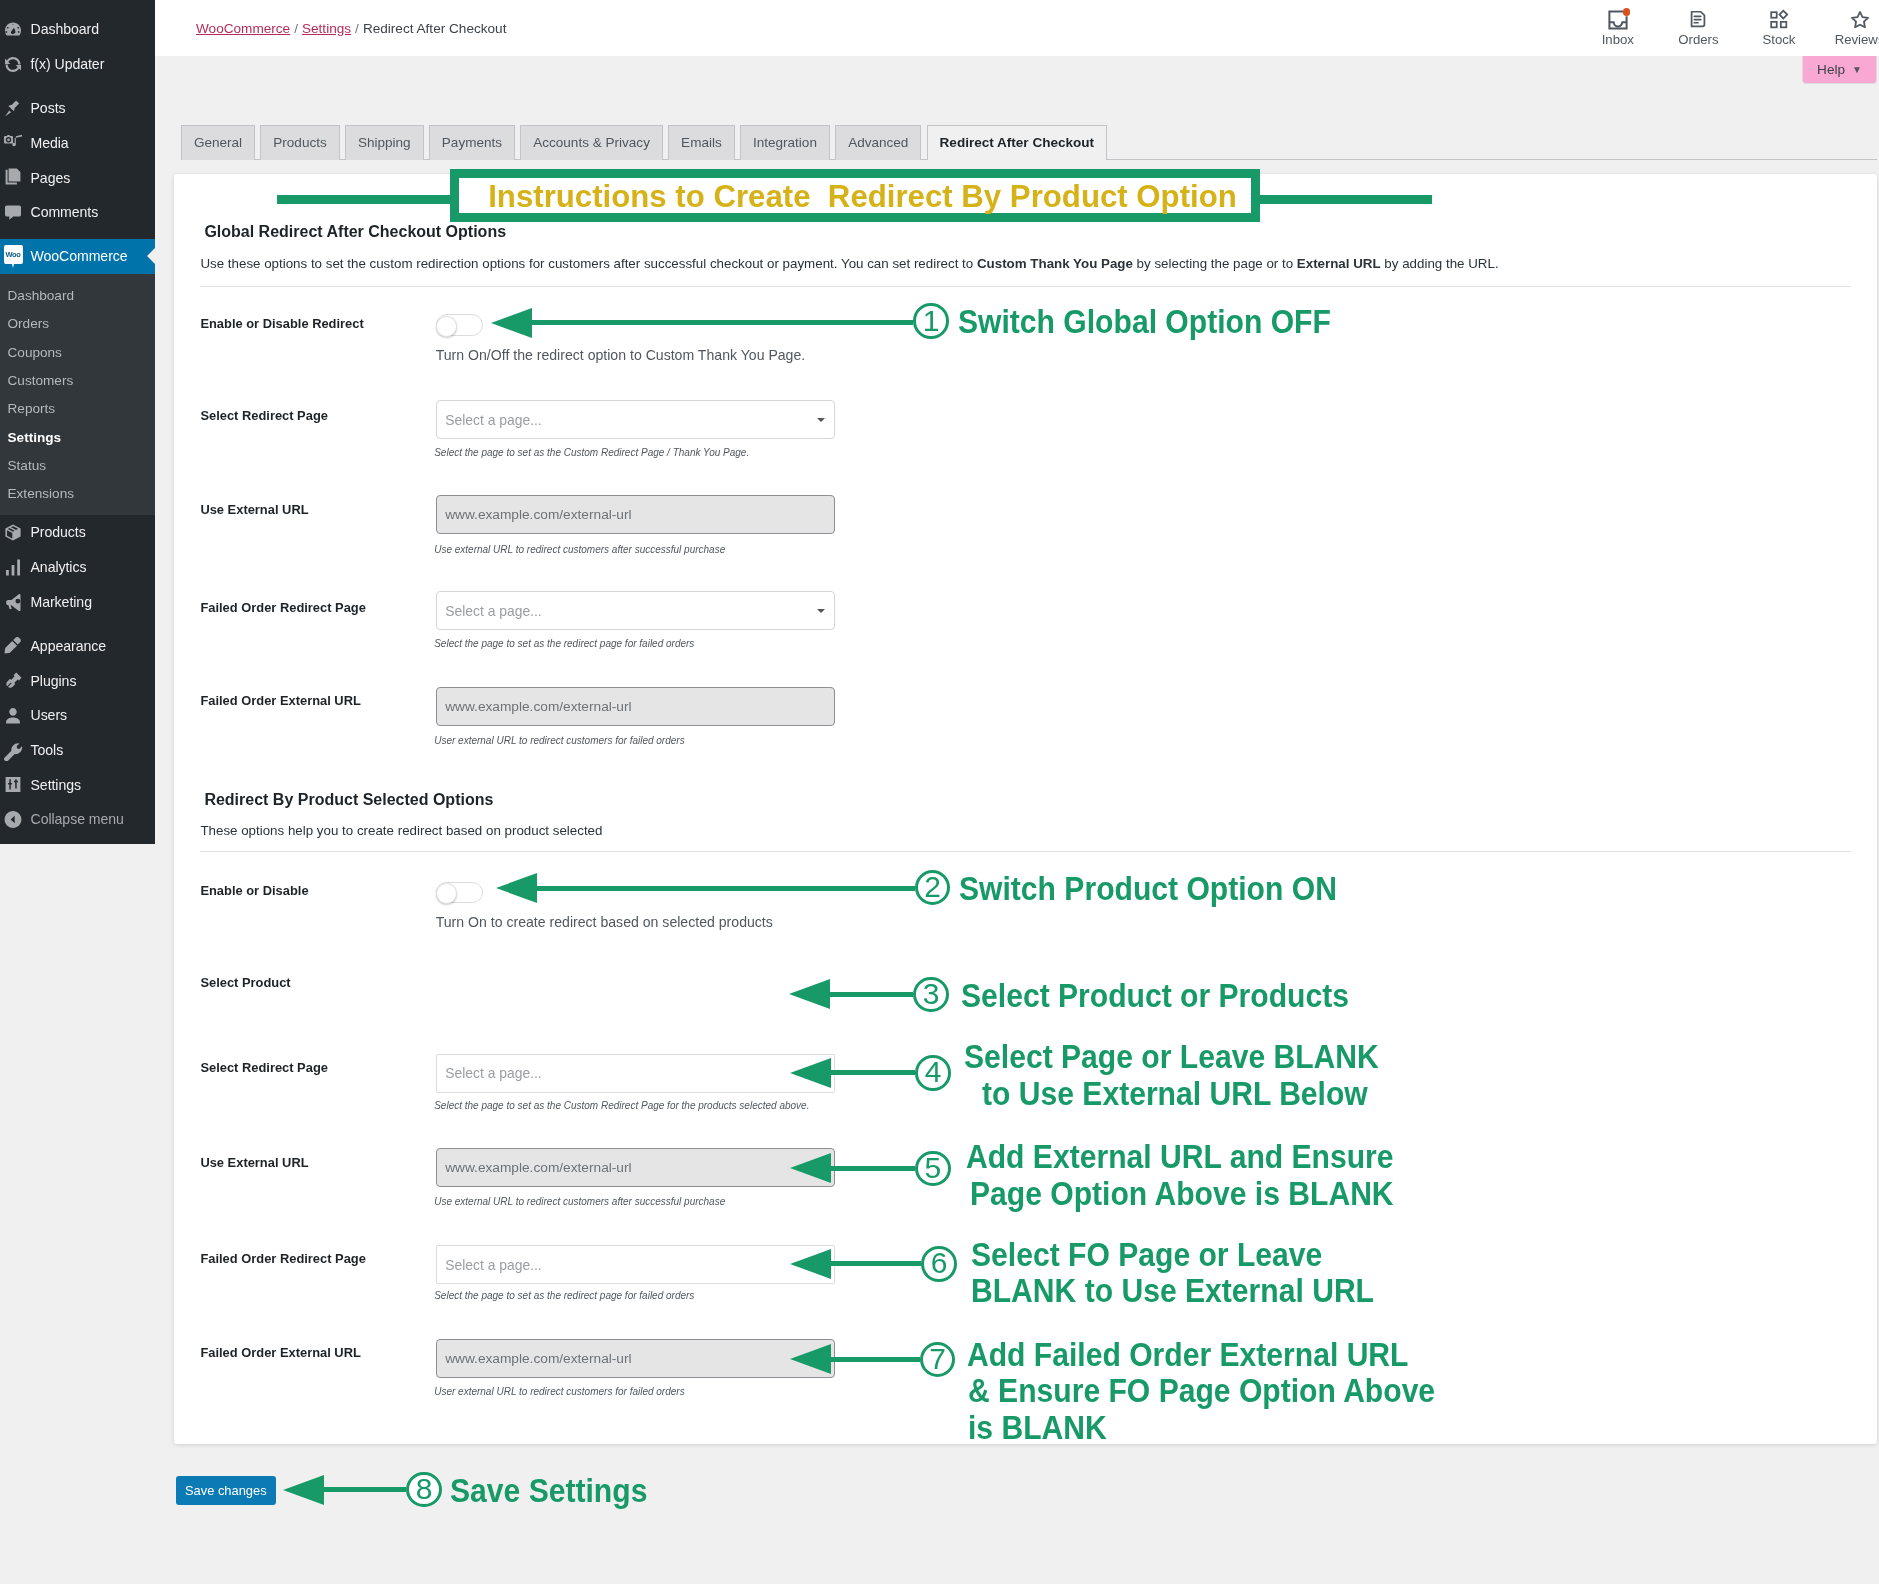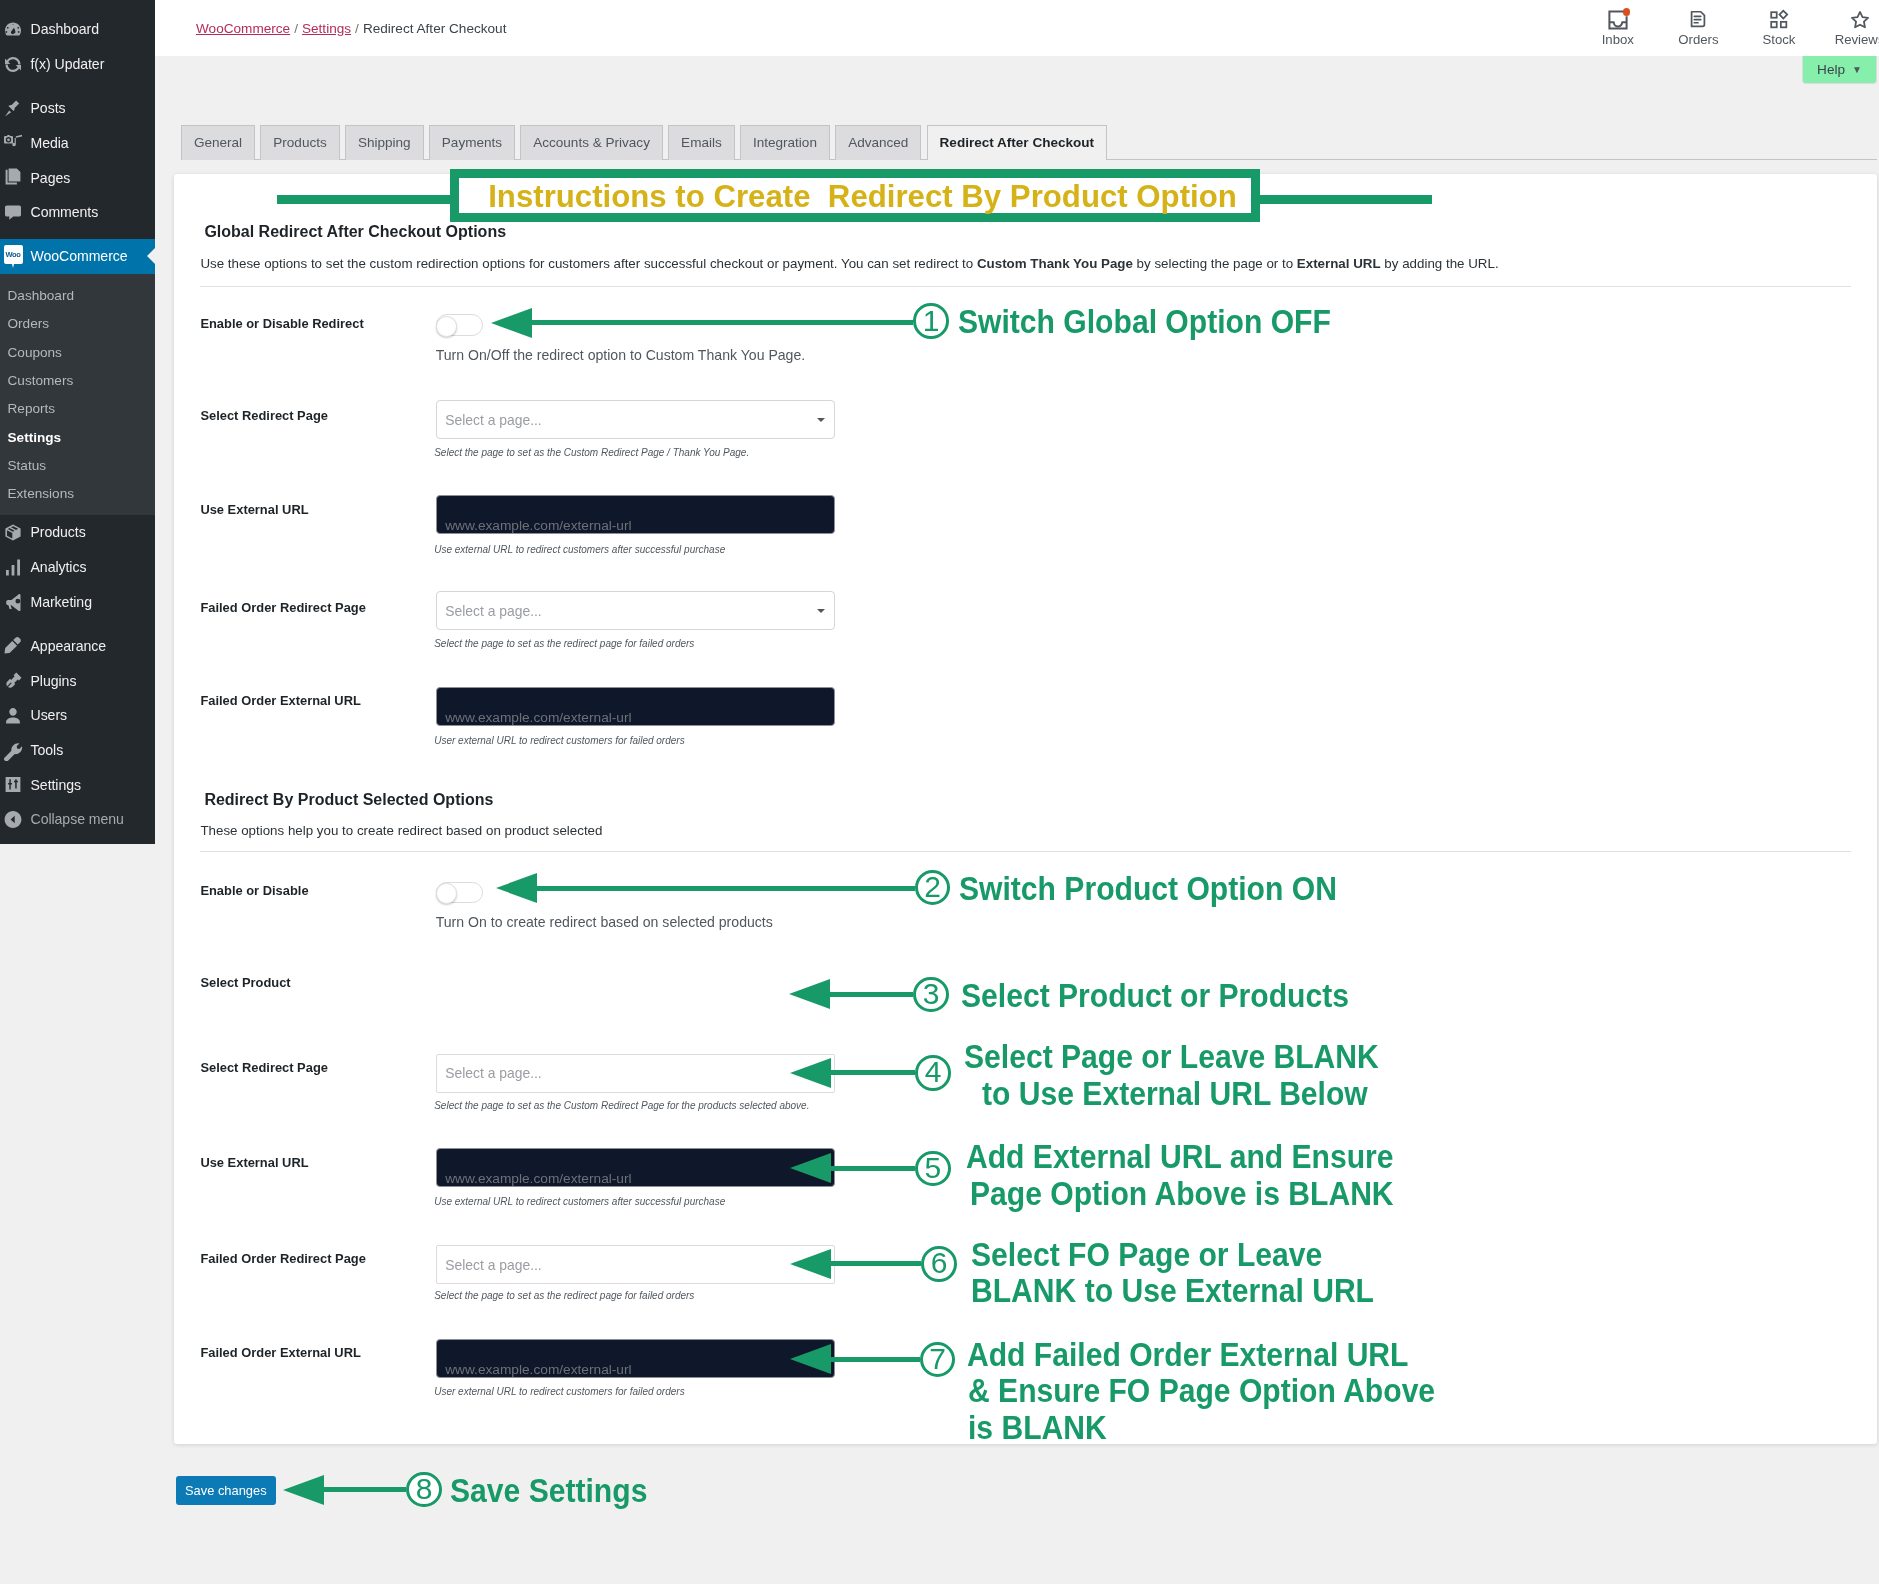--- a/index.html
+++ b/index.html
@@ -31,42 +31,42 @@
   #wpbody{position:absolute;left:155px;top:0;right:0;bottom:0;}
   .wc-header{position:absolute;left:0;top:0;right:0;height:55.5px;background:#fff;}
   .breadcrumb{position:absolute;left:41px;top:20.5px;font-size:13.6px;color:#3c434a;white-space:nowrap;}
   .breadcrumb a{color:#b32d5b;text-decoration:underline;}
   .bc-sep{color:#757575;padding:0 4px;}
   .hdr-icons{position:absolute;left:1422.5px;top:0px;display:flex;align-items:flex-start;}
   .hdr-btn{width:80.6px;display:flex;flex-direction:column;align-items:center;padding-top:8.5px;}
   .hdr-btn .lbl{font-size:13.2px;color:#50575e;margin-top:2px;line-height:1;}
   .hdr-icon{position:relative;width:22px;height:22px;display:flex;align-items:center;justify-content:center;}
   .helpwrap{position:absolute;left:1647px;top:55.5px;z-index:5;}
-  .help-btn{background:#86efac;border:1px solid #dcdcde;border-top:none;border-radius:0 0 4px 4px;width:75px;height:28.5px;display:flex;align-items:center;justify-content:center;gap:7px;font-size:13.6px;color:#3c434a;}
+  .help-btn{background:#f9a8d4;border:1px solid #dcdcde;border-top:none;border-radius:0 0 4px 4px;width:75px;height:28.5px;display:flex;align-items:center;justify-content:center;gap:7px;font-size:13.6px;color:#3c434a;}
   .help-btn .cd{font-size:10px;color:#50575e;}
 
   #wpcontent-inner{position:absolute;left:0;top:55.5px;right:0;bottom:0;background:#f0f0f1;}
 
   
   .nav-tab-wrapper{position:absolute;left:26px;right:2px;top:69.5px;height:34.7px;border-bottom:1px solid #c3c4c7;}
   .nav-tab{display:inline-block;height:34.7px;padding:0 11.9px;margin:0 5.4px 0 0;background:#dcdcde;border:1px solid #c3c4c7;border-bottom:none;font-size:13.55px;color:#50575e;line-height:33px;vertical-align:bottom;}
   .nav-tab-active{background:#f0f0f1;color:#1d2327;font-weight:bold;position:relative;}
   .nav-tab-active:after{content:"";position:absolute;left:0;right:0;bottom:-1px;height:1px;background:#f0f0f1;}
 
   
   .panel{position:absolute;left:19px;right:2px;top:118px;background:#fff;border-radius:3px;box-shadow:0 1px 4px rgba(0,0,0,.13);padding:0;}
   .sec-title{font-size:16px;font-weight:bold;color:#1d2327;margin:4px;padding:0;}
   .sec-desc{font-size:13.35px;color:#2c3338;margin:0;padding:0;line-height:1.5;}
   .hr{height:1px;background:#e0e0e0;}
   .row-label{font-size:12.9px;font-weight:bold;color:#1d2327;}
   .field-desc{font-size:10px;color:#50575e;font-style:italic;margin-left:-1.5px;}
   .field-desc-n{font-size:14.1px;color:#50575e;}
   .sel{width:399px;height:39.3px;background:#fff;border:1px solid #d5d5da;border-radius:4px;position:relative;font-size:13.9px;color:#9a9da1;display:flex;align-items:center;padding-left:8.5px;}
   .sel .caret{position:absolute;right:8.5px;top:50%;transform:translateY(-50%);width:0;height:0;border-left:4.1px solid transparent;border-right:4.1px solid transparent;border-top:4.6px solid #555;}
-  .inp{width:399px;height:39.3px;background:#0f172a;border:1px solid #8c8f94;border-radius:4px;font-size:13.7px;color:#6d7278;display:flex;align-items:flex-end;padding-left:8.5px;}
+  .inp{width:399px;height:39.3px;background:#e5e5e5;border:1px solid #8c8f94;border-radius:4px;font-size:13.7px;color:#6d7278;display:flex;align-items:center;padding-left:8.5px;}
   .inp2{width:399px;height:39.3px;background:#fff;border:1px solid #dcdcde;border-radius:2px;font-size:13.9px;color:#9a9da1;display:flex;align-items:center;padding-left:8.5px;}
   .toggle{width:47px;height:21.5px;border:1px solid #dcdcde;border-radius:11px;background:#fff;position:relative;}
   .toggle .knob{position:absolute;left:-1px;top:0.5px;width:21px;height:21px;border-radius:50%;background:#fff;box-shadow:0 1px 2px rgba(0,0,0,.22);border:1px solid #e0e0e2;}
   .save-btn{background:#0c7ab5;color:#fff;border:none;border-radius:3px;font-size:12.9px;width:100px;height:29.2px;font-family:"Liberation Sans",sans-serif;}
 
   
   .ann{position:absolute;color:#15935f;font-weight:bold;font-family:"Liberation Sans",sans-serif;}
   .annline{position:absolute;background:#179a68;}
   .circ{position:absolute;border:3.1px solid #179a68;border-radius:50%;display:flex;align-items:center;justify-content:center;color:#179a68;font-weight:normal;background:#fff;line-height:1;font-family:"Liberation Sans",sans-serif;}
 </style>

